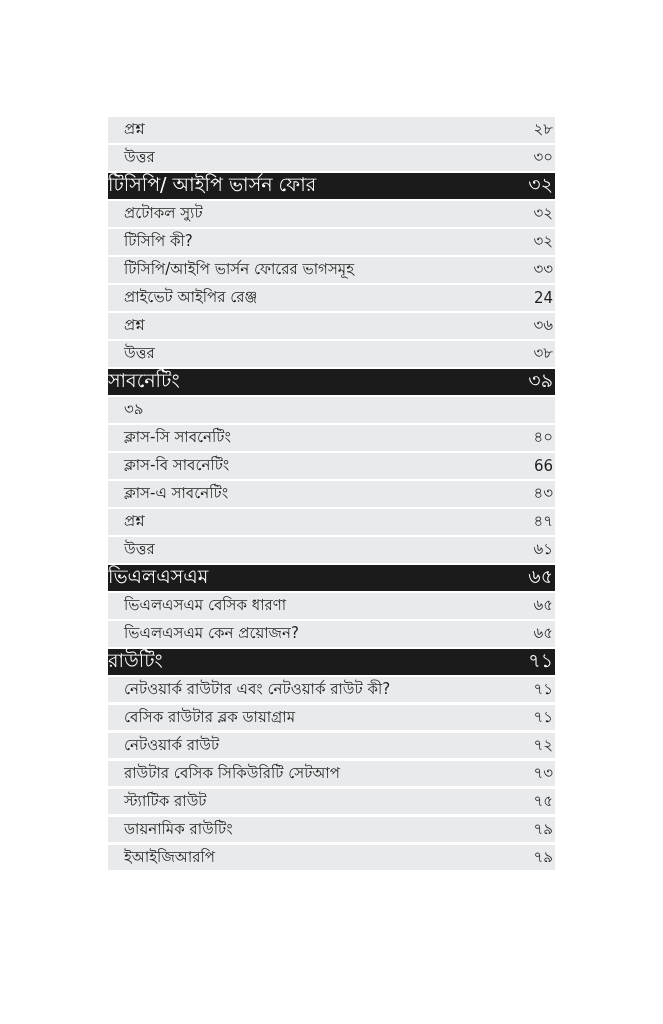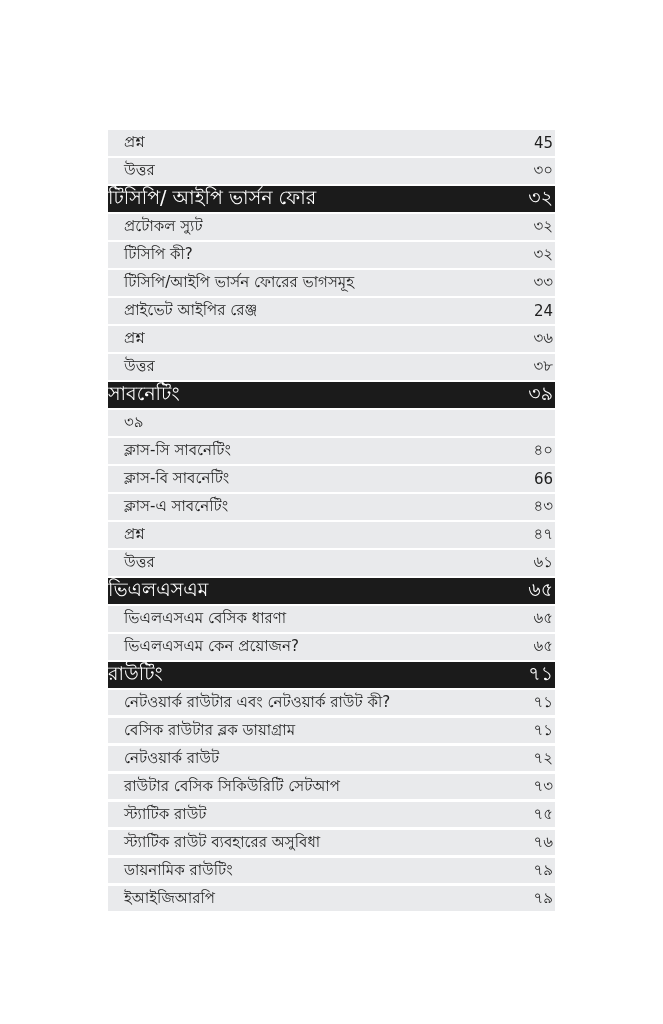--- a/index.html
+++ b/index.html
@@ -1,32 +1,32 @@
 <!DOCTYPE html>
 <html><head>
 <meta charset="utf-8">
 <style>
   html, body { margin: 0; padding: 0; background: #ffffff; }
   body { width: 663px; height: 1024px; position: relative; overflow: hidden;
          font-family: "DejaVu Sans", "Liberation Sans", sans-serif; }
-  .toc { position: absolute; left: 108px; top: 130px; width: 447px; }
+  .toc { position: absolute; left: 108px; top: 117px; width: 447px; }
   .row { height: 25.8px; margin-bottom: 2.2px; display: flex; align-items: center;
          justify-content: space-between; box-sizing: border-box; font-size: 15px; }
   .row.item { background: #e9eaec; color: #1e1e1e; padding: 0 2px 0 16px; }
   .row.section { background: #1b1b1b; color: #ffffff; padding: 0 2px 0 0; font-size: 19px; }
   .row .label { white-space: nowrap; }
   .row .page { white-space: nowrap; }
 </style>
 </head>
 <body>
 
 <div class="toc">
   <div class="row item">
       <span class="label">প্রশ্ন</span>
-      <span class="page">45</span>
+      <span class="page">২৮</span>
     </div>
   <div class="row item">
       <span class="label">উত্তর</span>
       <span class="page">৩০</span>
     </div>
   <div class="row section">
       <span class="label">টিসিপি/ আইপি ভার্সন ফোর</span>
       <span class="page">৩২</span>
     </div>
   <div class="row item">
@@ -110,24 +110,20 @@
     </div>
   <div class="row item">
       <span class="label">রাউটার বেসিক সিকিউরিটি সেটআপ</span>
       <span class="page">৭৩</span>
     </div>
   <div class="row item">
       <span class="label">স্ট্যাটিক রাউট</span>
       <span class="page">৭৫</span>
     </div>
   <div class="row item">
-      <span class="label">স্ট্যাটিক রাউট ব্যবহারের অসুবিধা</span>
-      <span class="page">৭৬</span>
-    </div>
-  <div class="row item">
       <span class="label">ডায়নামিক রাউটিং</span>
       <span class="page">৭৯</span>
     </div>
   <div class="row item">
       <span class="label">ইআইজিআরপি</span>
       <span class="page">৭৯</span>
     </div>
 </div>
 
 </body></html>

